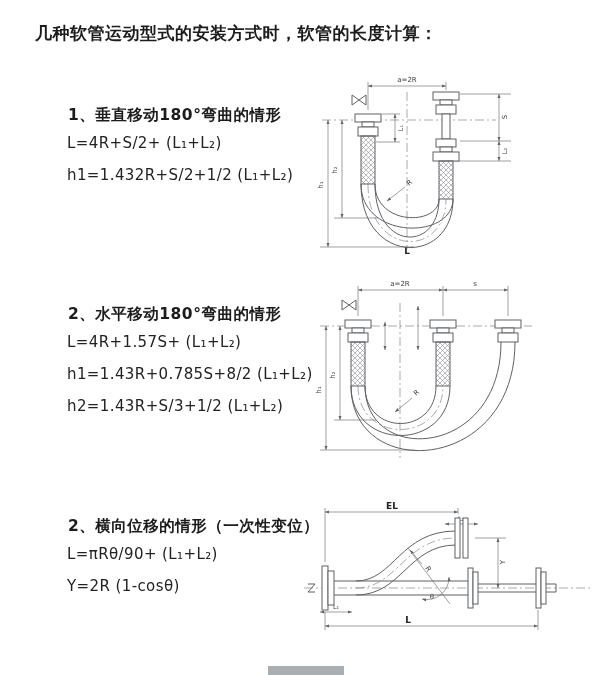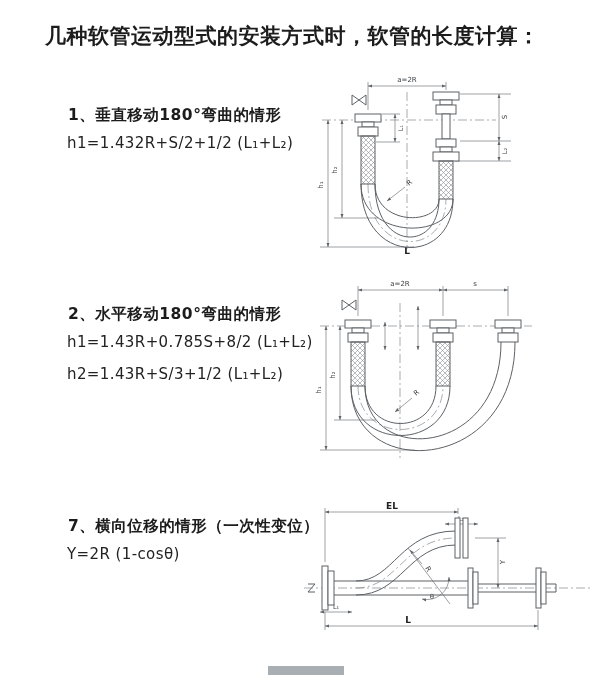--- a/index.html
+++ b/index.html
@@ -1,21 +1,21 @@
 <!DOCTYPE html>
 <html><head>
 <meta charset="utf-8">
 <style>
   html,body{margin:0;padding:0;}
   body{
     width:600px;height:675px;position:relative;background:#ffffff;overflow:hidden;
     font-family:"DejaVu Sans","Liberation Sans",sans-serif;color:#1c1c1c;
   }
   .abs{position:absolute;}
-  #title{left:45px;top:22px;font-size:21px;font-weight:700;letter-spacing:0.5px;white-space:nowrap;}
+  #title{left:35px;top:22px;font-size:17px;font-weight:700;letter-spacing:0.5px;white-space:nowrap;}
   .section{position:absolute;left:45px;}
   #s1{top:105px;} #s2{top:304px;} #s3{top:516px;}
   .heading{font-size:15.5px;font-weight:700;letter-spacing:0.5px;line-height:21px;margin-bottom:7px;white-space:nowrap;margin-left:23px;}
   .formula{font-size:15px;font-weight:400;line-height:21px;margin:0 0 11px 22px;letter-spacing:0.4px;white-space:nowrap;color:#222;}
   svg.diagram{position:absolute;}
   #d1{left:306px;top:70px;}
   #d2{left:310px;top:278px;}
   #d3{left:298px;top:500px;}
   .obj{fill:none;stroke:#5d6165;stroke-width:1;}
   .objf{fill:#ffffff;stroke:#5d6165;stroke-width:1;}
@@ -28,31 +28,34 @@
   text.lbls{font-size:6.5px;}
   #bottom-bar{left:268px;top:666px;width:76px;height:9px;background:#a9aeb3;}
 </style>
 </head>
 <body>
 
 <div id="title" class="abs">几种软管运动型式的安装方式时，软管的长度计算：</div>
 
 <div id="s1" class="section">
   <div class="heading">1、垂直移动180°弯曲的情形</div>
+  <div class="formula">L=4R+S/2+ (L₁+L₂)</div>
   <div class="formula">h1=1.432R+S/2+1/2 (L₁+L₂)</div>
 </div>
 
 <div id="s2" class="section">
   <div class="heading">2、水平移动180°弯曲的情形</div>
+  <div class="formula">L=4R+1.57S+ (L₁+L₂)</div>
   <div class="formula">h1=1.43R+0.785S+8/2 (L₁+L₂)</div>
   <div class="formula">h2=1.43R+S/3+1/2 (L₁+L₂)</div>
 </div>
 
 <div id="s3" class="section">
-  <div class="heading">7、横向位移的情形（一次性变位）</div>
+  <div class="heading">2、横向位移的情形（一次性变位）</div>
+  <div class="formula">L=πRθ/90+ (L₁+L₂)</div>
   <div class="formula">Y=2R (1-cosθ)</div>
 </div>
 
 <svg id="d1" class="diagram" width="282" height="186" viewBox="0 0 282 186">
   <defs>
     <marker id="arr1" viewBox="0 0 8 6" refX="8" refY="3" markerWidth="6" markerHeight="6" orient="auto-start-reverse">
       <path d="M0,0 L8,3 L0,6 Z" fill="#606468"></path>
     </marker>
     <pattern id="braidp1" width="5" height="5" patternUnits="userSpaceOnUse">
       <path d="M0,5 L5,0 M0,0 L5,5" stroke="#8b8f93" stroke-width="0.6"></path>

